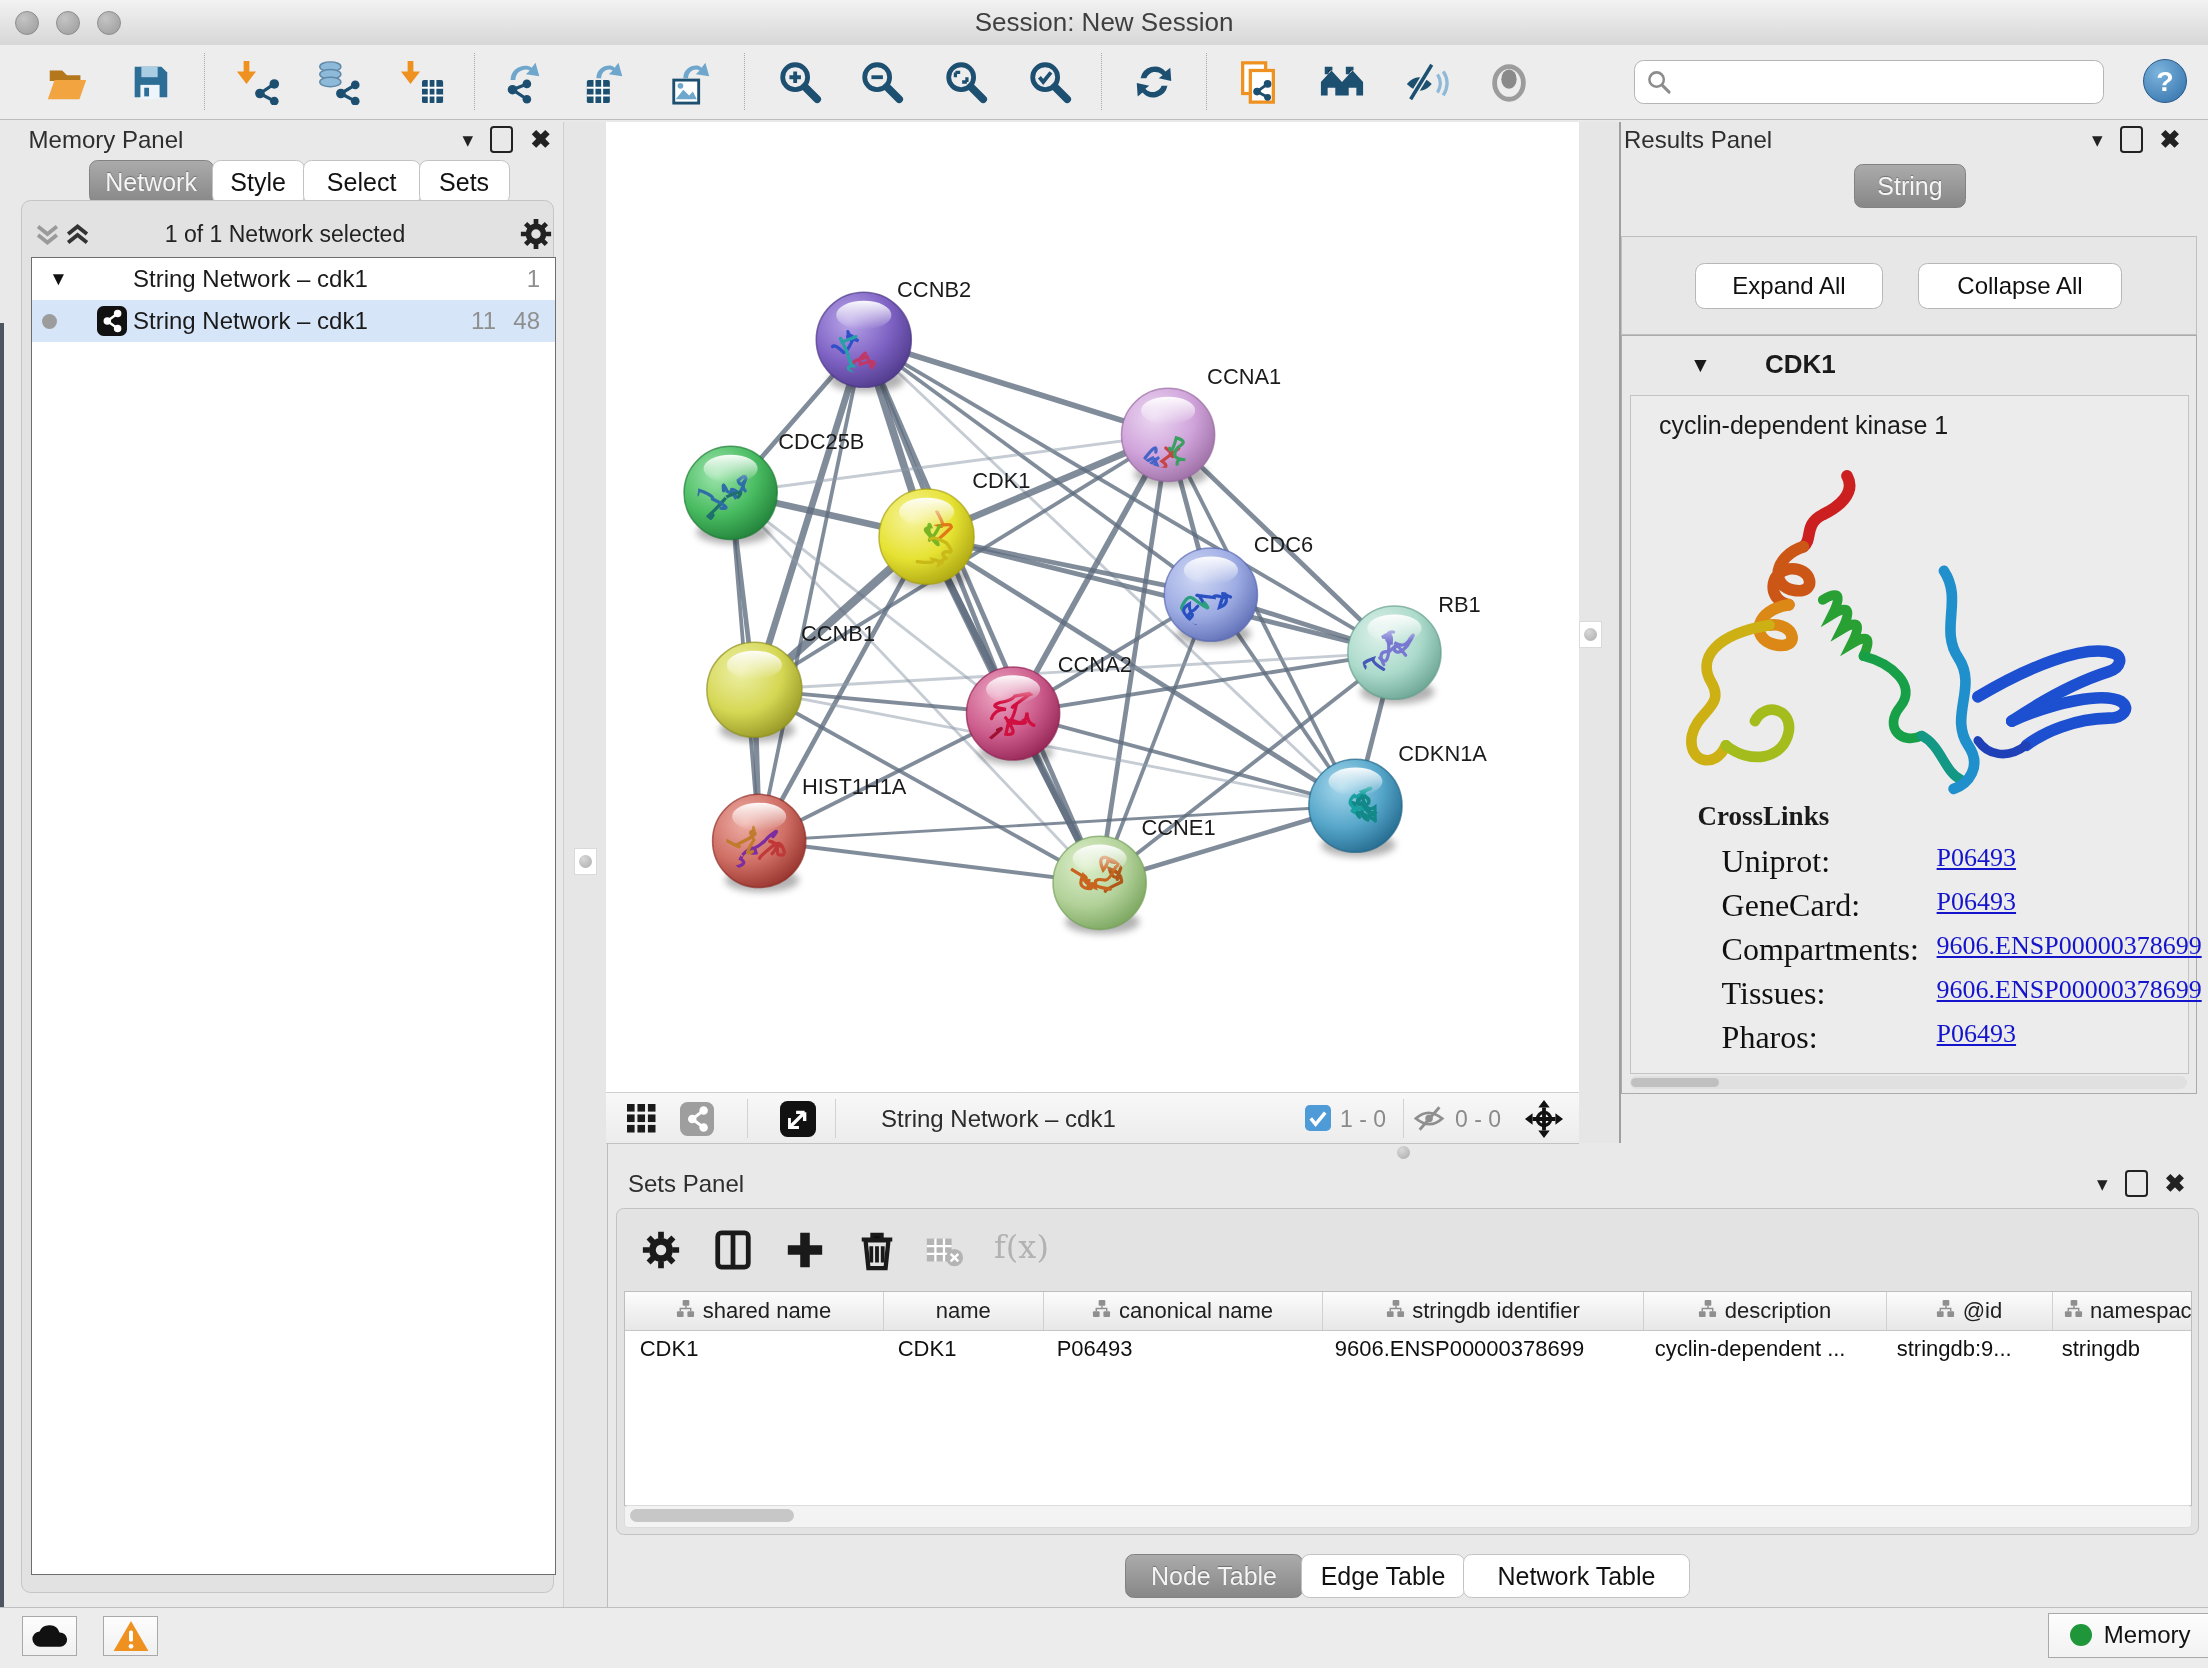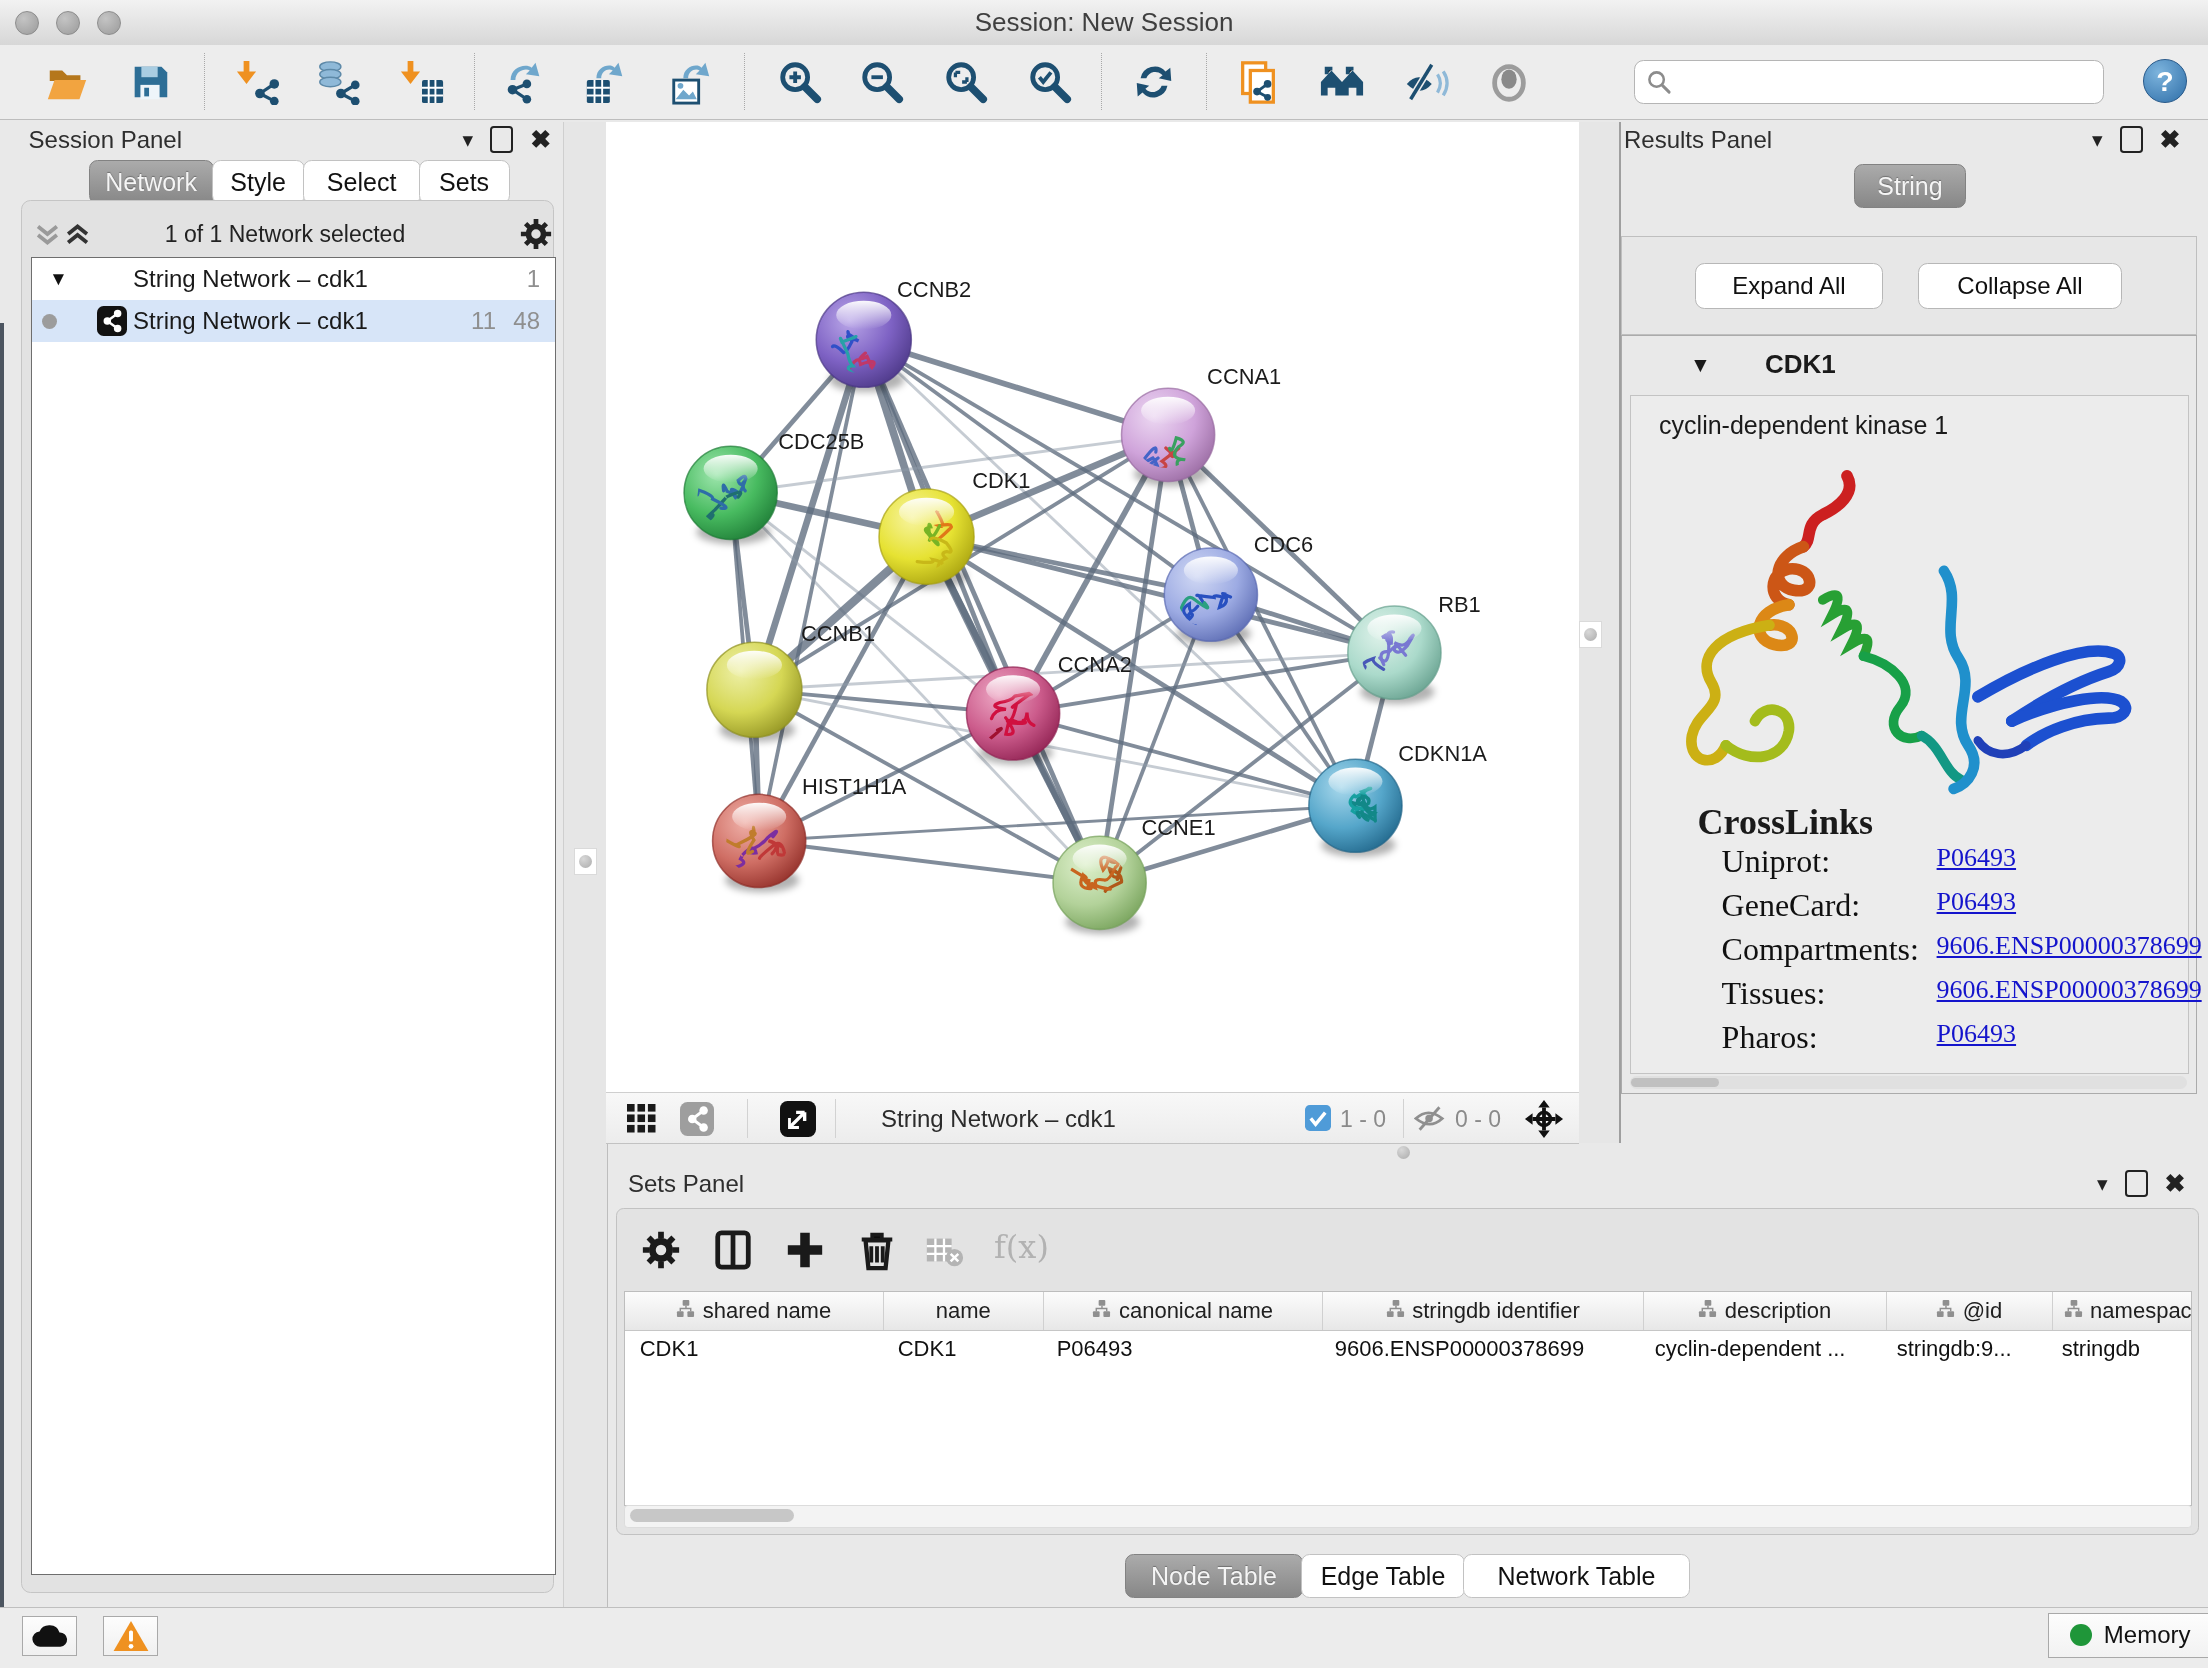--- a/index.html
+++ b/index.html
@@ -245,21 +245,21 @@
         <path d="M17 17 L24 24" stroke="#8c8c8c" stroke-width="3" stroke-linecap="round"></path>
         </svg>
       <input placeholder="" style="">
     </div>
     <button class="helpbtn">
       <span>?</span>
       </button>
   </div>
 
   <div class="abs" style="left:7.6px;top:122px;width:555px;height:1486px">
-    <div class="ptitle abs" style="left:21px;top:3.8px">Session Panel</div>
+    <div class="ptitle abs" style="left:21px;top:3.8px">Memory Panel</div>
     <div class="winbtns" style="left:455px;top:3.8px">
       <span class="wb">▾</span>
       <span class="wb square"></span>
       <span class="wb x">✖</span>
     </div>
     <div class="tab sel" style="left:81px;top:38px;width:123px">Network</div>
     <div class="tab" style="left:204px;top:38px;width:91px">Style</div>
     <div class="tab" style="left:295px;top:38px;width:116px">Select</div>
     <div class="tab" style="left:411px;top:38px;width:89px">Sets</div>
   </div>
@@ -637,21 +637,21 @@
         <path d="M115 176 C60 185 40 210 55 235 C70 260 40 265 35 290 C30 318 60 325 70 300" stroke="#ccb014" stroke-width="11"></path>
         <path d="M70 300 C95 320 130 315 135 285 C138 262 110 255 100 275" stroke="#a4bc1c" stroke-width="11"></path>
         <path d="M170 150 Q195 135 180 165 Q205 150 190 180 Q215 165 200 195 Q225 180 212 208" stroke="#28a034" stroke-width="10"></path>
         <path d="M212 208 C240 215 268 238 250 260 C232 282 252 300 272 290" stroke="#18a048" stroke-width="10"></path>
         <path d="M272 290 C292 300 296 328 312 335" stroke="#129884" stroke-width="10"></path>
         <path d="M295 120 C315 150 290 180 310 210 C330 240 300 270 320 300 C335 322 320 340 305 345" stroke="#2090cc" stroke-width="11"></path>
         <path d="M330 250 C380 220 440 195 470 205 C480 208 478 220 465 224 C430 235 395 255 365 275" stroke="#1c50d0" stroke-width="12"></path>
         <path d="M365 275 C410 255 460 245 478 255 C488 262 480 272 465 272 C430 273 400 285 380 300" stroke="#1c50d0" stroke-width="12"></path>
         <path d="M380 300 C360 315 340 310 330 295" stroke="#2040b8" stroke-width="9"></path>
       </svg>
-      <div class="abs serifb" style="left:67px;top:405px;font-size:36px">CrossLinks</div>
+      <div class="abs serifb" style="left:67px;top:405px;font-size:27px">CrossLinks</div>
       <div id="crosslinks-rows" class="abs" style="left:0;top:447px;width:557px">
           <div class="cl-row">
             <span class="cl-label">Uniprot:</span>
             <a class="cl-link">P06493</a>
           </div>
           <div class="cl-row">
             <span class="cl-label">GeneCard:</span>
             <a class="cl-link">P06493</a>
           </div>
           <div class="cl-row">

